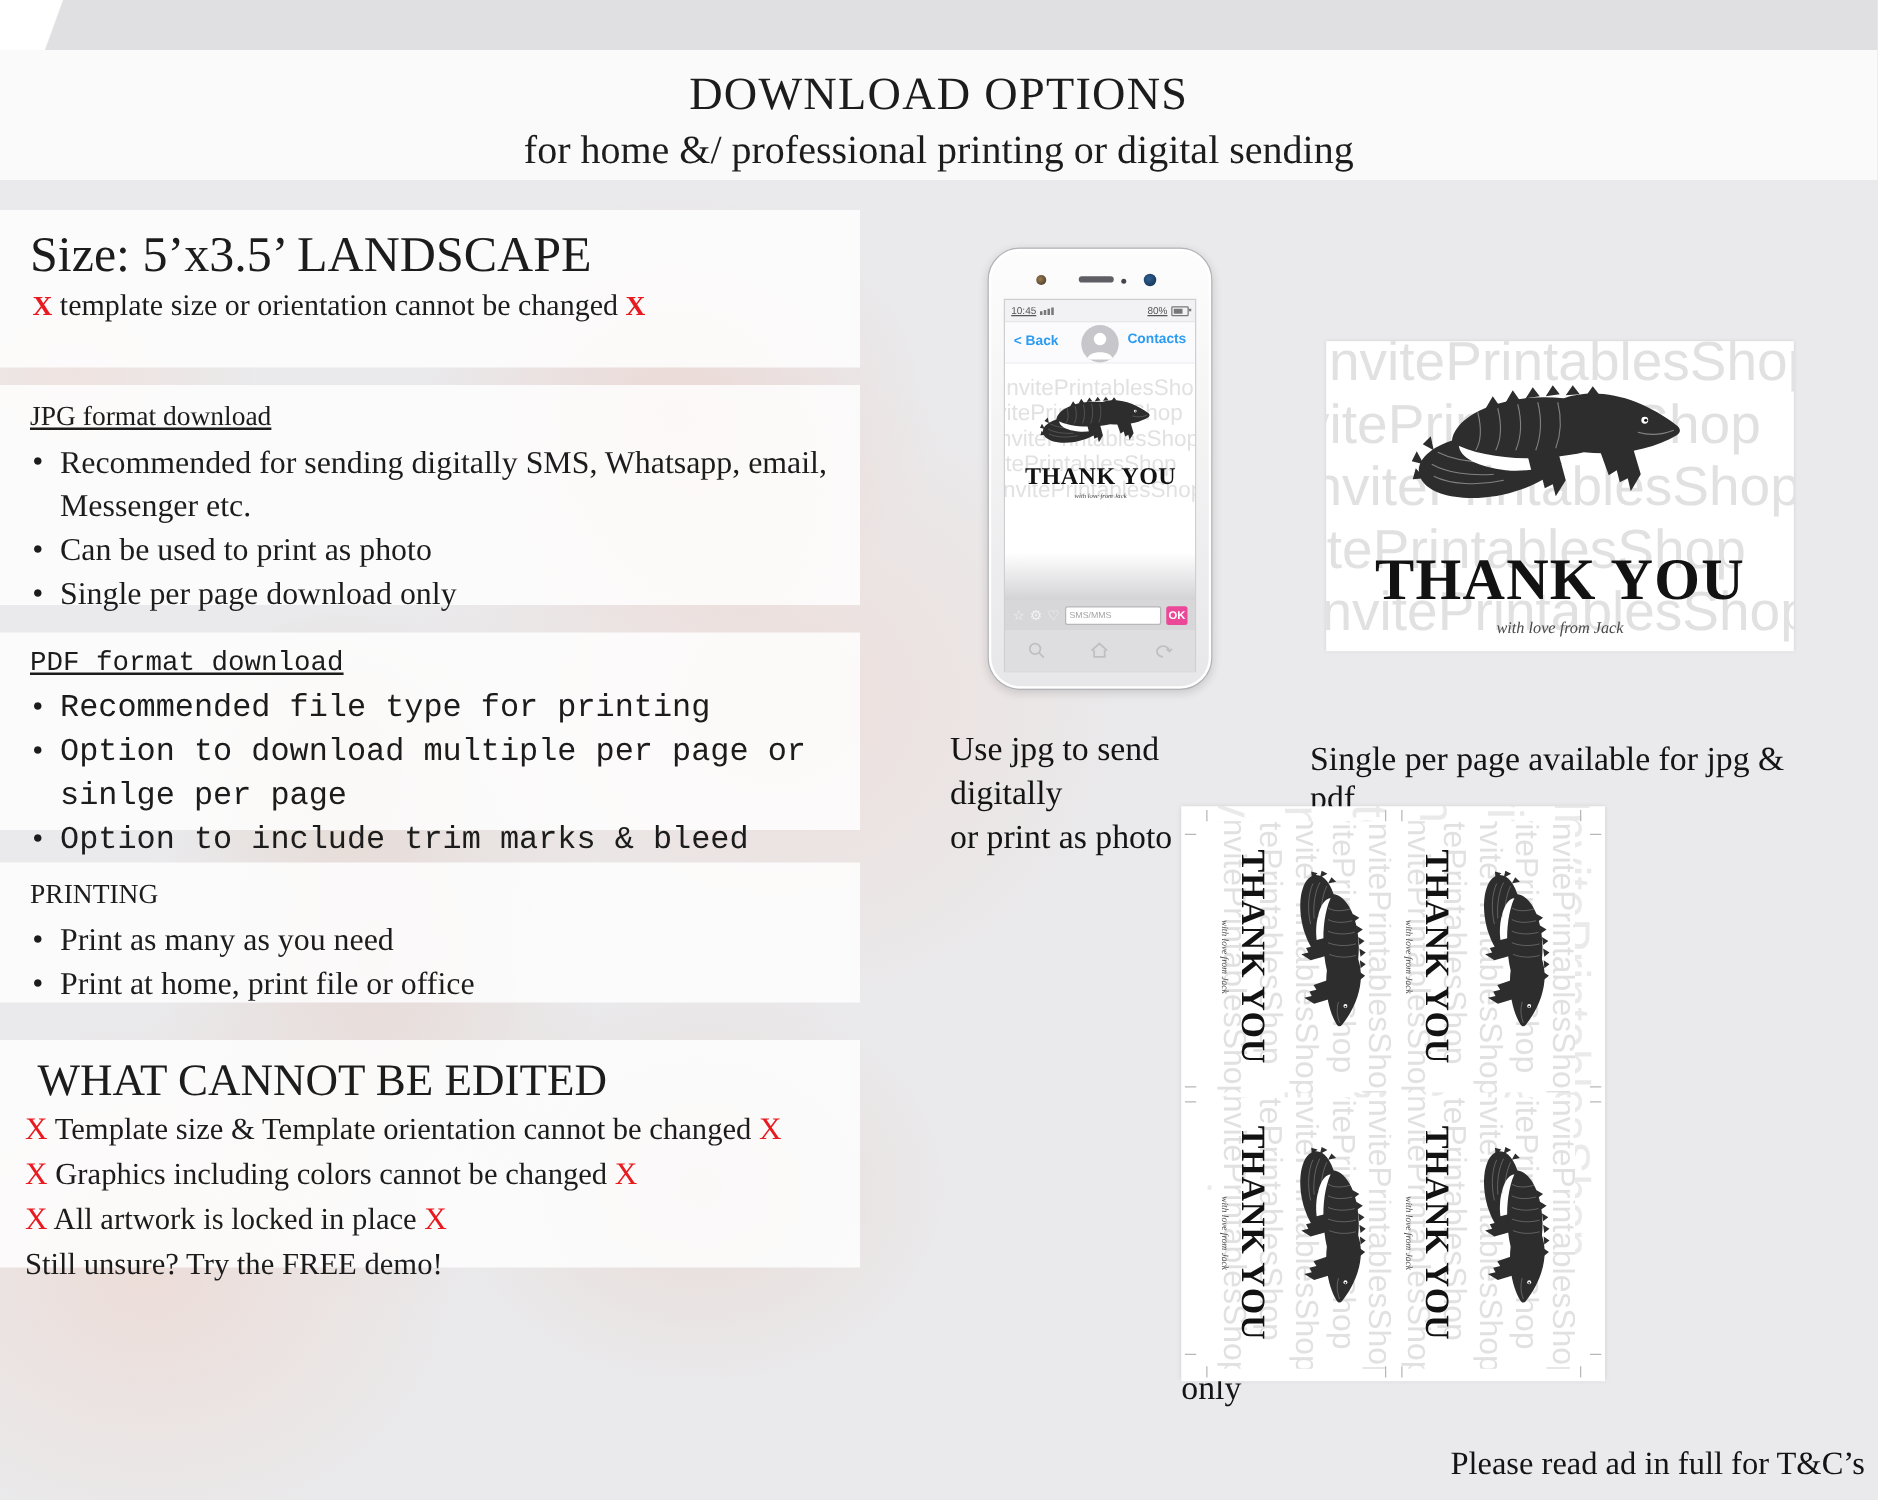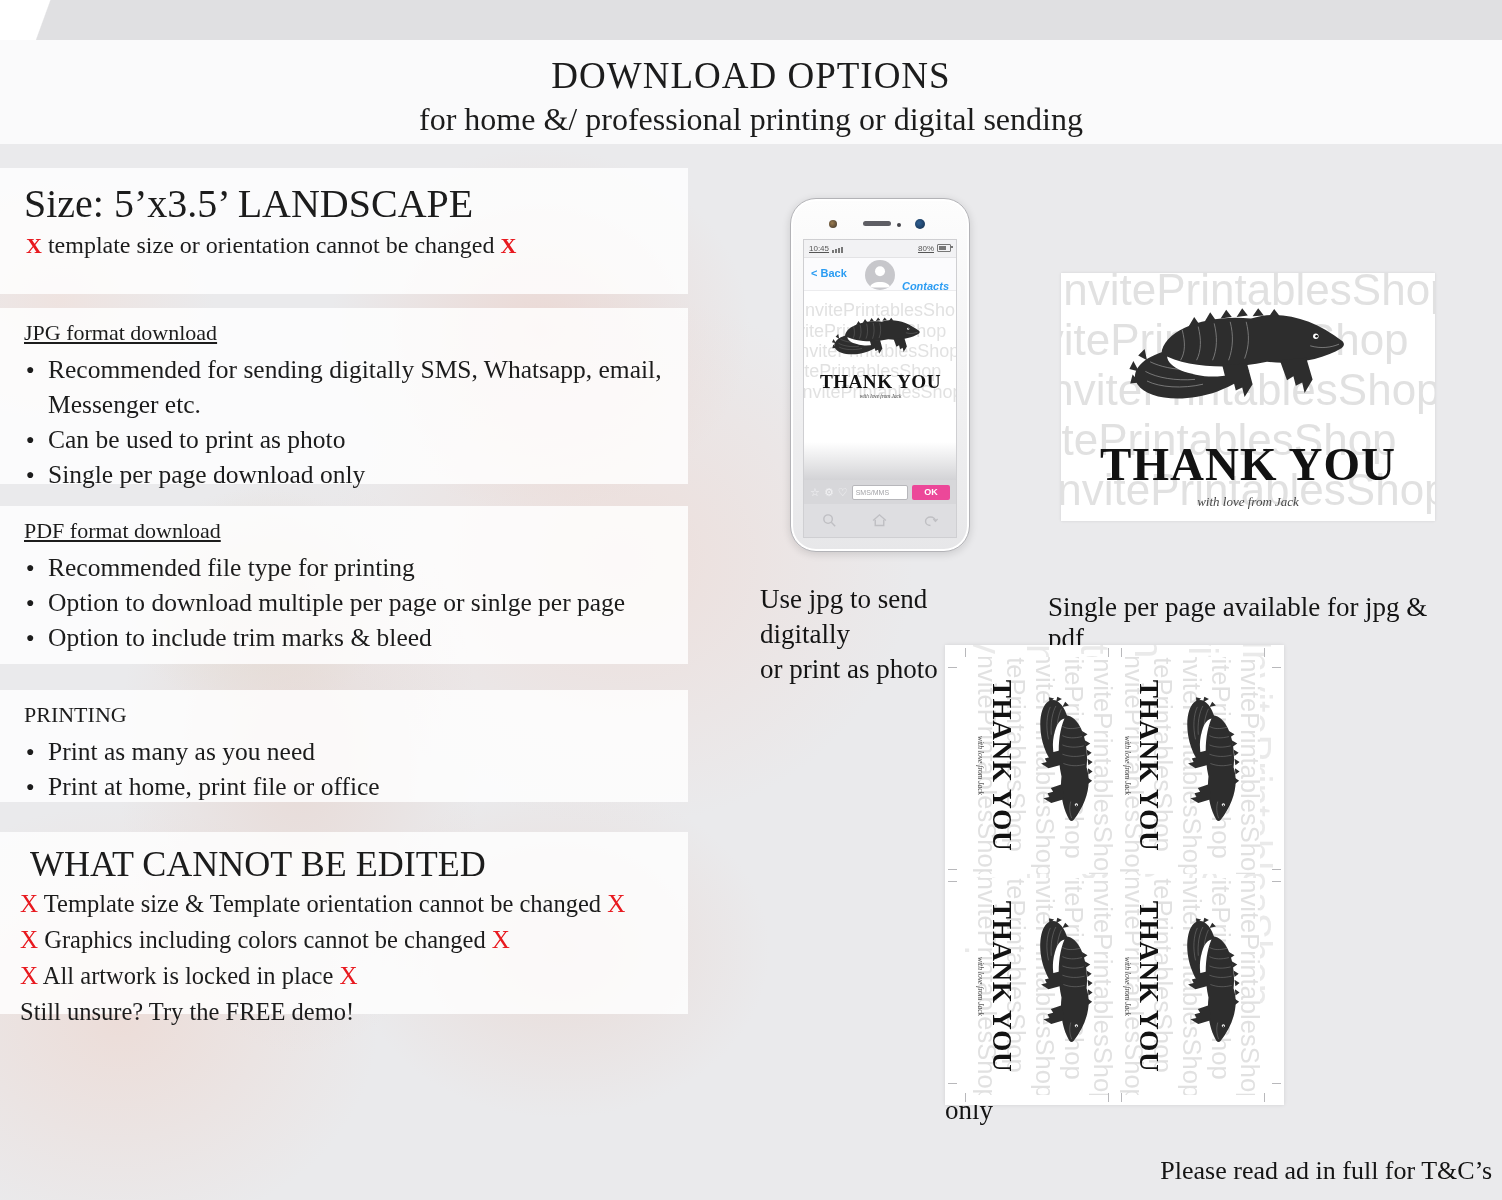--- a/index.html
+++ b/index.html
@@ -24,21 +24,21 @@
     background:linear-gradient(110deg,#ffffff 40%,rgba(255,255,255,0) 41%);}
   
   .band{position:absolute;left:0;background:rgba(255,255,255,.82);}
   .header-band{top:40px;width:100%;height:104px;background:rgba(251,251,252,.93);text-align:center;}
   .header-title{font-size:37px;letter-spacing:1px;padding-top:14px;}
   .header-sub{font-size:32px;margin-top:4px;}
   .size-band{top:168px;width:688px;height:126px;}
   .size-title{font-size:40px;margin:14px 0 0 24px;line-height:1.1;}
   .size-note{font-size:24px;margin:6px 0 0 26px;}
   .jpg-band{top:308px;width:688px;height:176px;}
-  .pdf-band{top:506px;width:688px;height:158px;}
+  .pdf-band{top:506px;width:688px;height:158px;font-family:Liberation Mono, monospace;}
   .printing-band{top:690px;width:688px;height:112px;}
   .edit-band{top:832px;width:688px;height:182px;}
   .section-title{font-size:22px;margin:12px 0 0 24px;display:inline-block;}
   .underlined{text-decoration:underline;}
   ul.bullets{margin:6px 0 0 24px;padding:0;list-style:none;font-size:25.5px;line-height:35px;}
   ul.bullets li{padding-left:24px;padding-right:8px;position:relative;}
   ul.bullets li .dot{position:absolute;left:2px;top:0;font-size:14px;line-height:35px;}
   .edit-title{font-size:36px;margin:11px 0 0 30px;}
   .edit-line{font-size:24.5px;line-height:34px;margin-left:20px;margin-top:2px;white-space:nowrap;}
   .xr{color:#e8191f;}
@@ -76,44 +76,44 @@
     background:radial-gradient(circle at 40% 40%,#9a7b4f,#3a3128);}
   .speaker{position:absolute;left:72px;top:22px;width:28px;height:5px;border-radius:3px;background:#5e5e64;}
   .sensor-dot{position:absolute;left:106px;top:24px;width:4px;height:4px;border-radius:50%;background:#44444a;}
   .cam2-dot{position:absolute;left:124px;top:20px;width:10px;height:10px;border-radius:50%;
     background:radial-gradient(circle at 40% 40%,#2e5f93,#142c48);}
   .screen{position:absolute;left:12px;top:40px;width:152px;height:297px;background:#fff;
     border:1px solid #cfcfd2;display:flex;flex-direction:column;overflow:hidden;}
   .statusbar{height:17px;background:#f2f2f4;border-bottom:1px solid #e3e3e5;
     font-family:"Liberation Sans",sans-serif;font-size:8px;color:#555;
     display:flex;justify-content:space-between;align-items:center;padding:0 5px;}
-  .st-group{display:flex;gap:3px;text-decoration:underline;}
+  .st-group{display:flex;align-items:center;gap:3px;text-decoration:underline;}
   .sigbars{display:inline-flex;align-items:flex-end;gap:1px;}
   .sigbars i{display:block;width:2px;background:#777;}
   .battery{display:inline-block;width:12px;height:6px;border:1px solid #777;border-radius:1px;position:relative;}
   .battery::before{content:"";position:absolute;left:1px;top:1px;bottom:1px;width:7px;background:#777;}
   .battery::after{content:"";position:absolute;right:-3px;top:1px;width:2px;height:2px;background:#777;}
   .navrow{height:32px;background:#fbfbfd;border-bottom:1px solid #ececee;position:relative;
     font-family:"Liberation Sans",sans-serif;font-size:11px;font-weight:bold;color:#2b9cf2;}
   .navrow .back{position:absolute;left:7px;top:9px;cursor:pointer;}
-  .navrow .contacts{position:absolute;right:7px;top:22px;cursor:pointer;font-style:italic;}
+  .navrow .contacts{position:absolute;right:7px;top:7px;cursor:pointer;}
   .avatar{position:absolute;left:50%;top:2px;transform:translateX(-50%);width:30px;height:30px;
     border-radius:50%;background:#c7c7cb;overflow:hidden;}
   .avatar svg{width:100%;height:100%;}
   .msgarea{flex:1;background:#fff;position:relative;}
   .msgarea .card-slot{position:absolute;left:0;top:12px;width:153px;height:102px;}
   .phone-scale .card{transform:scale(.409);transform-origin:0 0;}
   .fade{position:absolute;left:0;right:0;bottom:0;height:38px;
     background:linear-gradient(rgba(211,211,214,0),#d3d3d6);}
   .toolbar{height:24px;background:#d7d7da;display:flex;align-items:center;gap:4px;padding:0 6px;}
   .ticon{font-family:"DejaVu Sans",sans-serif;font-size:11px;color:#f2f2f4;line-height:1;cursor:pointer;}
   .sms{flex:1;height:13px;background:#fff;border:1px solid #b7b7bb;border-radius:2px;
     font-family:"Liberation Sans",sans-serif;font-size:7px;color:#333;padding:0 3px;min-width:10px;}
   .sms::placeholder{color:#a3a3a7;}
-  .okbtn{width:38px;height:15px;background:#ec4899;color:#fff;border:none;border-radius:2px;
+  .okbtn{width:17px;height:15px;background:#ec4899;color:#fff;border:none;border-radius:2px;
     font-family:"Liberation Sans",sans-serif;font-size:9px;font-weight:bold;line-height:15px;
     padding:0;cursor:pointer;}
   .navicons{height:33px;background:#dedee1;display:flex;align-items:center;justify-content:space-around;}
   .navicons svg{width:17px;height:17px;stroke:#bfbfc3;fill:none;stroke-width:2;cursor:pointer;}
   
   .page{position:absolute;left:945px;top:645px;width:339px;height:460px;background:#fff;
     box-shadow:0 0 4px rgba(0,0,0,.10);overflow:hidden;}
   .page-wm{position:absolute;inset:0;overflow:hidden;}
   .page-wm-inner{transform:translateX(339px) rotate(90deg);transform-origin:0 0;width:460px;height:339px;}
   .page-wm-inner .wm-row{font-size:40px;line-height:54px;color:rgba(170,170,170,.25);}

